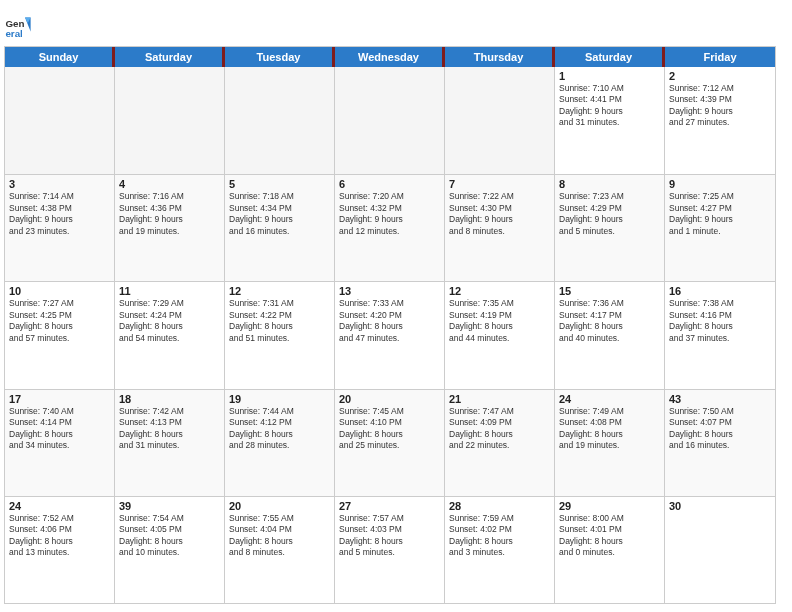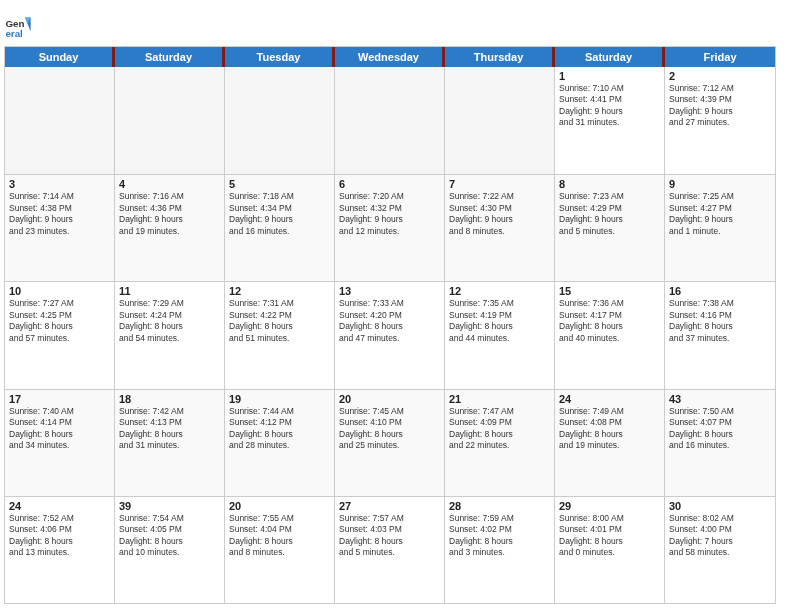--- a/index.html
+++ b/index.html
@@ -275,18 +275,17 @@
           <div class="cal-cell">
             <span class="day-num">28</span>
             <div class="cell-info">Sunrise: 7:59 AM<br>Sunset: 4:02 PM<br>Daylight: 8 hours<br>and 3 minutes.</div>
           </div>
           <div class="cal-cell">
             <span class="day-num">29</span>
             <div class="cell-info">Sunrise: 8:00 AM<br>Sunset: 4:01 PM<br>Daylight: 8 hours<br>and 0 minutes.</div>
           </div>
           <div class="cal-cell">
             <span class="day-num">30</span>
-            <div class="cell-info">Sunrise: 8:02 AM<br>Sunset: 4:00 PM<br>Daylight: 7 hours<br>and 58 minutes.</div>
           </div>
         </div>
       </div>
   </div>
 </div>
 
 </body></html>

